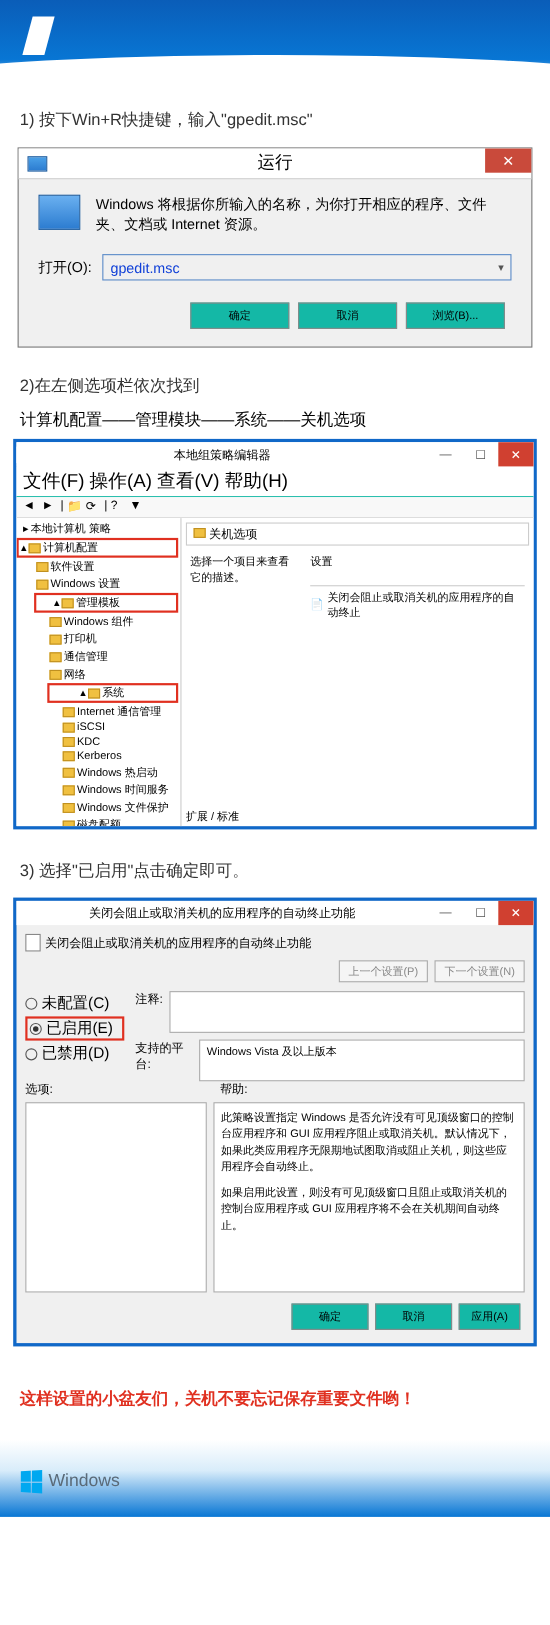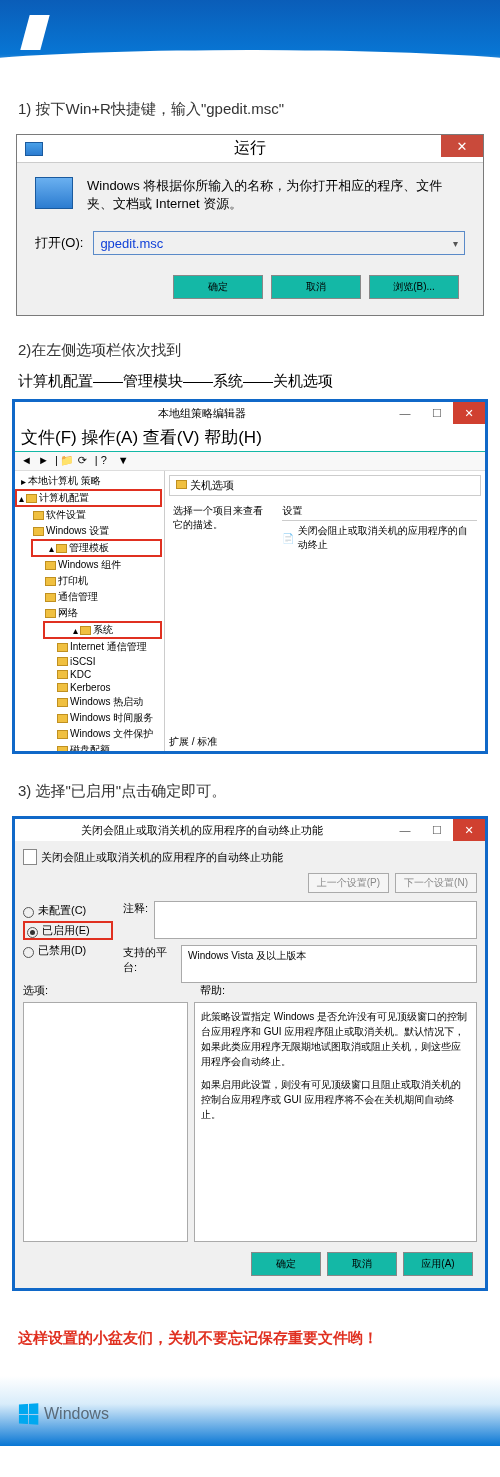--- a/index.html
+++ b/index.html
@@ -44,30 +44,30 @@
 .policy-dialog{margin:5px 12px 20px;border:3px solid #1068c8;background:#f0f0f0;font-size:11px}
 .policy-title-bar{background:#fff;display:flex;align-items:center;height:22px;position:relative}
 .policy-title{flex:1;text-align:center;font-size:11px}
 .policy-body{padding:8px}
 .policy-subtitle{display:flex;align-items:center;gap:4px;margin-bottom:8px;font-size:11px}
 .doc-icon{width:14px;height:16px;background:#fff;border:1px solid #888}
 .nav-btns{display:flex;justify-content:flex-end;gap:6px;margin-bottom:8px}
 .nav-btn{border:1px solid #aaa;background:#f5f5f5;padding:2px 8px;font-size:10px;color:#888}
 .radio-section{display:flex;gap:10px}
 .radio-col{width:90px}
-.radio-row{display:flex;align-items:flex-end;gap:4px;padding:2px 0;font-size:11px}
+.radio-row{display:flex;align-items:center;gap:4px;padding:2px 0;font-size:14px}
 .radio{width:11px;height:11px;border:1px solid #555;border-radius:50%;display:inline-flex;align-items:center;justify-content:center}
 .radio.checked::after{content:"";width:5px;height:5px;background:#333;border-radius:50%}
 .radio-red{border:2px solid #e03020;padding:0 2px;margin:1px 0}
 .comment-row{display:flex;gap:6px;margin-bottom:2px}
 .comment-box{flex:1;height:38px;border:1px solid #aaa;background:#fff}
 .platform-row{display:flex;gap:6px;align-items:flex-start;margin:6px 0 0}
 .platform-box{flex:1;border:1px solid #aaa;background:#fff;padding:3px 6px;font-size:10px;height:38px}
 .options-label{font-size:11px;margin-bottom:4px}
-.lower-panes{display:flex;gap:6px;height:240px}
+.lower-panes{display:flex;gap:6px;height:173px}
 .opt-pane{width:165px;border:1px solid #aaa;background:#fff}
 .help-pane{flex:1;border:1px solid #aaa;background:#fff;padding:6px;font-size:10px;line-height:1.5}
 .help-pane p{margin-bottom:8px}
 .policy-buttons{display:flex;justify-content:flex-end;gap:6px;padding:10px 4px 4px}
 .warn-text{color:#e03020;font-size:15px;padding:18px;font-weight:bold;text-align:left}
 .footer-band{height:70px;background:linear-gradient(to bottom,#fff 0%,#d8ecfa 40%,#0876d4 100%);position:relative;margin-top:10px}
 .footer-logo{position:absolute;left:18px;bottom:22px;display:flex;align-items:center;gap:6px;font-size:16px}
 .win-logo{width:20px;height:20px;display:inline-grid;grid-template-columns:1fr 1fr;grid-template-rows:1fr 1fr;gap:1px;transform:perspective(40px) rotateY(-15deg)}
 .win-logo span{background:#00a8f0}
 .logo-text{color:#5a6a78}
@@ -208,21 +208,21 @@
           <span class="folder-icon"></span>
           <span>磁盘配额</span>
         </div>
 
     </div>
     <div class="right-pane" style="position:relative">
       <div class="right-header"><span class="folder-icon"></span> <span>关机选项</span></div>
       <div class="right-content">
         <div class="right-col" style="width:110px">选择一个项目来查看它的描述。</div>
         <div class="right-col">
-          <div style="border-bottom:1px solid #ccc;padding-bottom:2px;margin-bottom:2px">设置</div>
+          <div style="border-bottom:1px solid #ccc;padding-bottom:14px;margin-bottom:2px">设置</div>
           <div class="setting-item">
               <span>📄</span>
               <span>关闭会阻止或取消关机的应用程序的自动终止</span>
             </div>
         </div>
       </div>
       <div style="position:absolute;bottom:2px;left:4px;font-size:10px">扩展 / 标准</div>
     </div>
   </div>
 </div>
@@ -280,21 +280,21 @@
     <div class="lower-panes">
       <div class="opt-pane"></div>
       <div class="help-pane">
         <p>此策略设置指定 Windows 是否允许没有可见顶级窗口的控制台应用程序和 GUI 应用程序阻止或取消关机。默认情况下，如果此类应用程序无限期地试图取消或阻止关机，则这些应用程序会自动终止。</p>
         <p>如果启用此设置，则没有可见顶级窗口且阻止或取消关机的控制台应用程序或 GUI 应用程序将不会在关机期间自动终止。</p>
       </div>
     </div>
     <div class="policy-buttons">
       <div class="btn" style="width:70px">确定</div>
       <div class="btn" style="width:70px">取消</div>
-      <div class="btn" style="width:70px">应用(A)</div>
+      <div class="btn" style="width:56px">应用(A)</div>
     </div>
   </div>
 </div>
 
 <div class="warn-text">这样设置的小盆友们，关机不要忘记保存重要文件哟！</div>
 
 <div class="footer-band">
   <div class="footer-logo">
     <span class="win-logo">
         <span></span>

